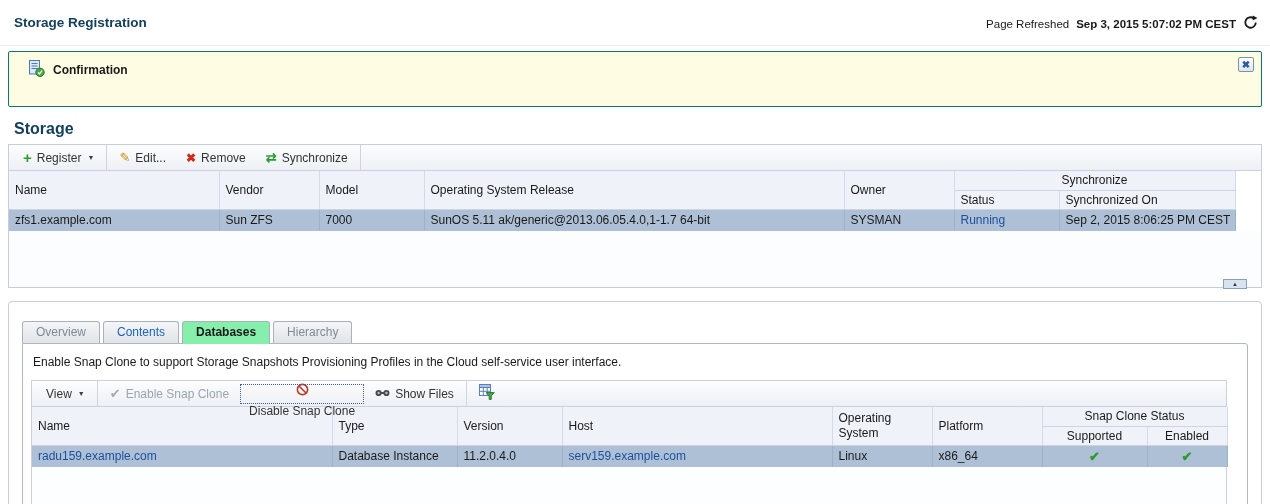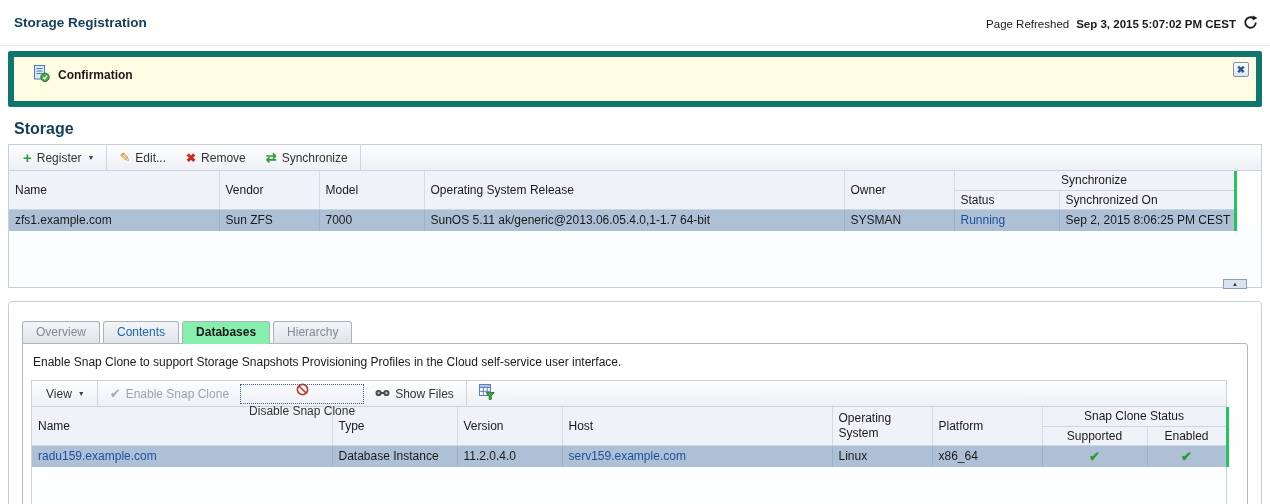--- a/index.html
+++ b/index.html
@@ -11,21 +11,21 @@
 
   
   .page-header { display:flex; justify-content:space-between; align-items:center;
     padding:6px 12px 6px 14px; border-bottom:1px solid #ececec; height:46px; }
   .page-title { font-size:13.5px; font-weight:bold; color:#15405a; }
   .refresh-area { display:flex; align-items:flex-end; gap:7px; font-size:11.5px; color:#1a1a1a; }
   .refresh-time { font-weight:bold; }
   .refresh-btn { cursor:pointer; display:flex; align-items:center; }
 
   
-  .banner { margin:5px 8px 0; background:#fffce4; border:6px solid #0f766e; border-radius:2px;
+  .banner { margin:5px 8px 0; background:#fffce4; border:1px solid #0f766e; border-radius:2px;
     padding:8px 10px 10px 19px; position:relative; height:56px; }
   .banner-title-row { display:flex; gap:8px; align-items:center; font-weight:bold; }
   .banner-msg { margin:5px 0 0 25px; }
   .banner-close { position:absolute; top:5px; right:7px; width:16px; height:15px;
     border:1px solid #7d92ab; background:linear-gradient(#ffffff,#dde5ef); color:#2b5a9b;
     font-size:10px; font-weight:bold; display:flex; align-items:center; justify-content:center;
     border-radius:2px; cursor:pointer; line-height:1; }
 
   .section-title { margin:13px 0 6px 14px; font-weight:bold; color:#15405a; font-size:16px; }
 
@@ -41,21 +41,21 @@
 
   .icon-plus { color:#2f9b35; font-weight:bold; font-size:15px; line-height:1; }
   .caret { font-size:7px; color:#39424d; margin-left:1px; }
   .icon-pencil { color:#cf8c15; font-size:13px; line-height:1; }
   .icon-remove { color:#cf2a1b; font-size:12px; font-weight:bold; line-height:1; }
   .icon-sync { color:#2f9b35; font-size:13px; font-weight:bold; line-height:1; }
   .icon-check-gray { color:#a0aab4; font-size:13px; line-height:1; }
 
   
   table.tbl { border-collapse:collapse; table-layout:fixed; font-size:12px;
-    border-right:3px solid #22c55e; }
+    border-right:1px solid #22c55e; }
   .tbl th { background:#eff2f9; font-weight:normal; text-align:left; padding:1px 6px;
     border-right:1px solid #d4dbe6; border-bottom:1px solid #ccd4e0; height:19px;
     overflow:hidden; white-space:nowrap; vertical-align:middle; }
   .tbl th.wrap { white-space:normal; line-height:1.25; }
   .tbl th.group { text-align:center; }
   .tbl th.sub { text-align:center; }
   .tbl td { padding:1px 6px; height:22px; border-right:1px solid rgba(80,100,130,0.10);
     white-space:nowrap; overflow:hidden; }
   tr.selected td { background:#aec0d5; border-right:1px solid #9db1c8; }
   td.center { text-align:center; }

